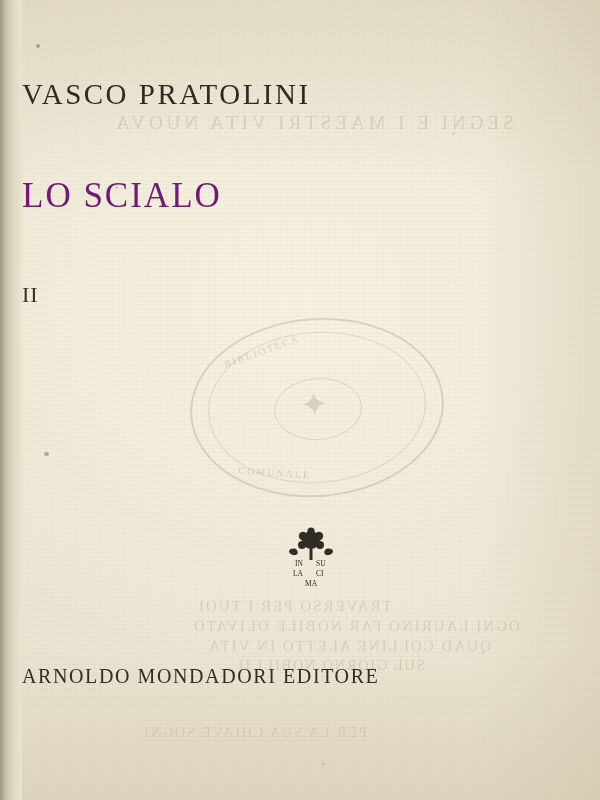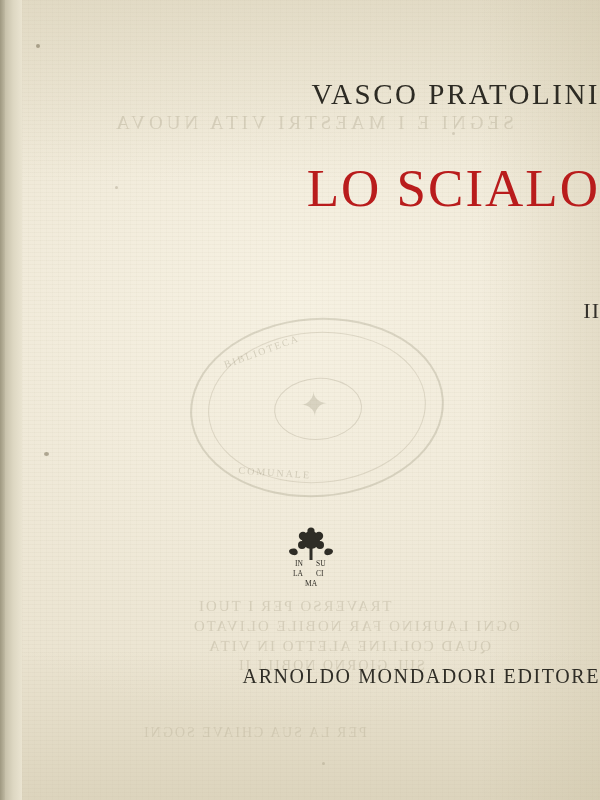--- a/index.html
+++ b/index.html
@@ -162,58 +162,58 @@
   
   .speck { position: absolute; background: rgba(95,84,58,0.45); border-radius: 50%; pointer-events: none; }
 
   
   .content {
     position: absolute;
     left: 22px;
     top: 0;
     width: 578px;
     height: 712px;
-    text-align: right;
+    text-align: left;
   }
 
   .author {
     position: absolute;
     top: 78px;
     width: 100%;
     font-size: 29px;
     letter-spacing: 2.5px;
     color: #2d2b24;
     font-family: "Liberation Serif", serif;
     text-transform: uppercase;
   }
 
   .title {
     position: absolute;
-    top: 158px;
-    width: 100%;
-    font-size: 53px;
+    top: 176px;
+    width: 100%;
+    font-size: 35px;
     letter-spacing: 2px;
-    color: #b91c1c;
+    color: #701a75;
     font-family: "Liberation Serif", serif;
     text-transform: uppercase;
   }
 
   .subtitle {
     position: absolute;
     top: 238px;
     width: 100%;
     font-size: 25px;
     font-style: italic;
     color: #33302a;
     font-family: "Liberation Serif", serif;
   }
 
   .volume {
     position: absolute;
-    top: 298px;
+    top: 282px;
     width: 100%;
     font-size: 22px;
     letter-spacing: 1px;
     color: #33302a;
     font-family: "Liberation Serif", serif;
   }
 
   
   .logo {
     position: absolute;

